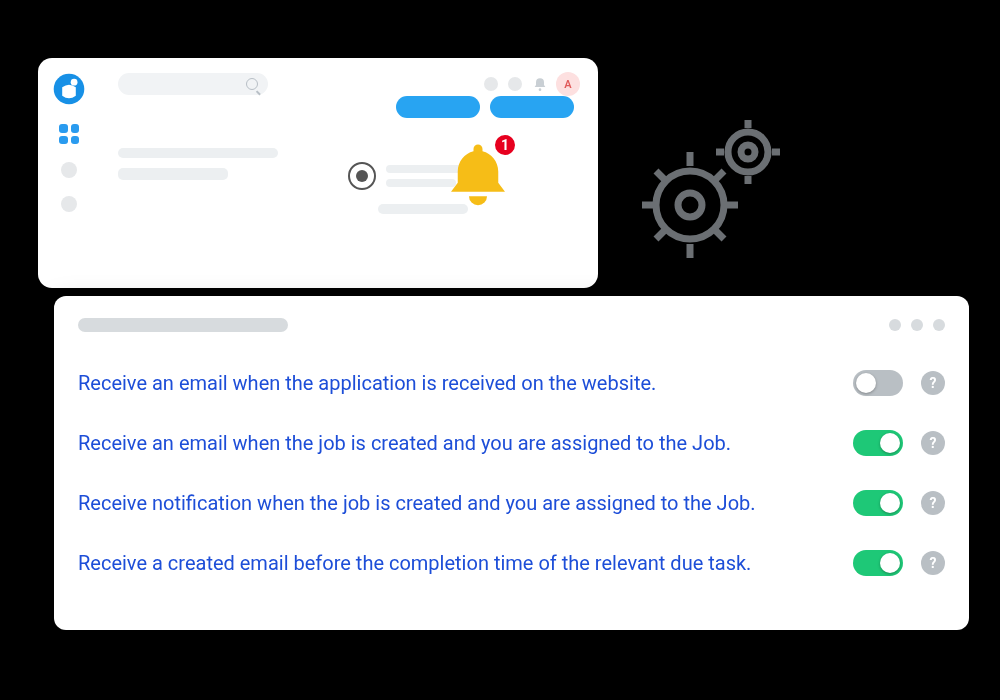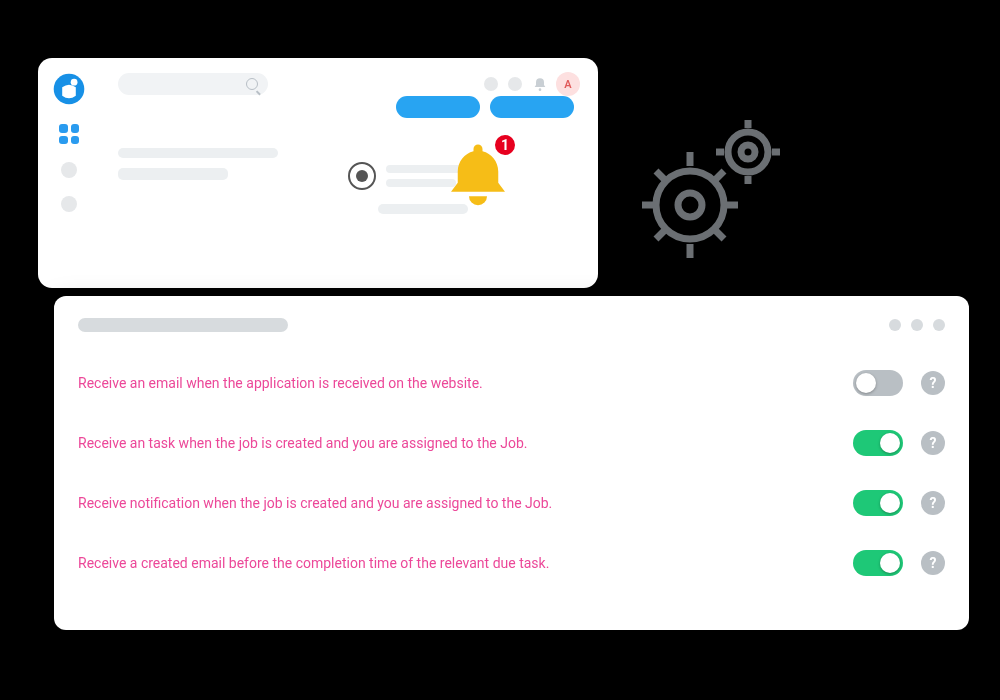--- a/index.html
+++ b/index.html
@@ -209,22 +209,22 @@
     flex-direction:column;
     gap: 34px;
   }
   .setting-row {
     display:flex;
     align-items:center;
     gap: 18px;
   }
   .setting-label {
     flex:1;
-    font-size: 14px;
-    color:#ec4899;
+    font-size: 20px;
+    color:#1d4ed8;
     font-weight: 400;
   }
   .toggle {
     width: 50px; height: 26px;
     border-radius: 13px;
     position: relative;
     cursor: pointer;
   }
   .toggle .knob {
     position:absolute;
@@ -351,21 +351,21 @@
     <div class="setting-row">
       <div class="setting-label">Receive an email when the application is received on the website.</div>
       <div class="toggle off">
           <div class="knob"></div>
         </div>
       <div class="help">
           <span>?</span>
         </div>
     </div>
     <div class="setting-row">
-      <div class="setting-label">Receive an task when the job is created and you are assigned to the Job.</div>
+      <div class="setting-label">Receive an email when the job is created and you are assigned to the Job.</div>
       <div class="toggle on">
           <div class="knob"></div>
         </div>
       <div class="help">
           <span>?</span>
         </div>
     </div>
     <div class="setting-row">
       <div class="setting-label">Receive notification when the job is created and you are assigned to the Job.</div>
       <div class="toggle on">

